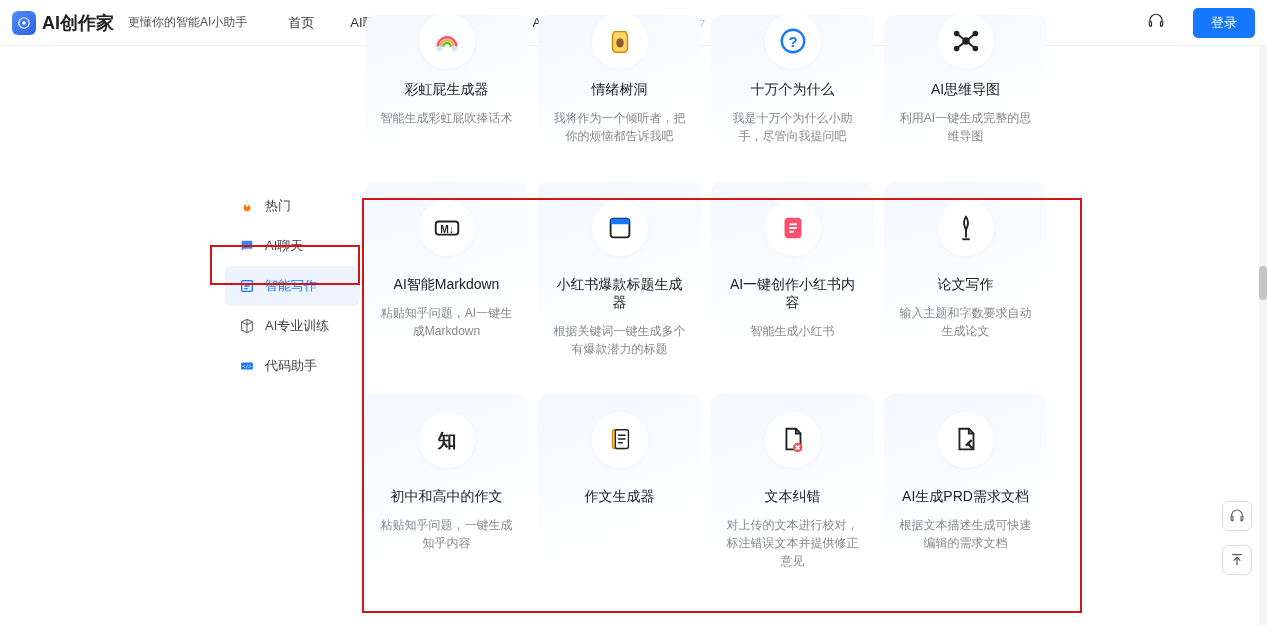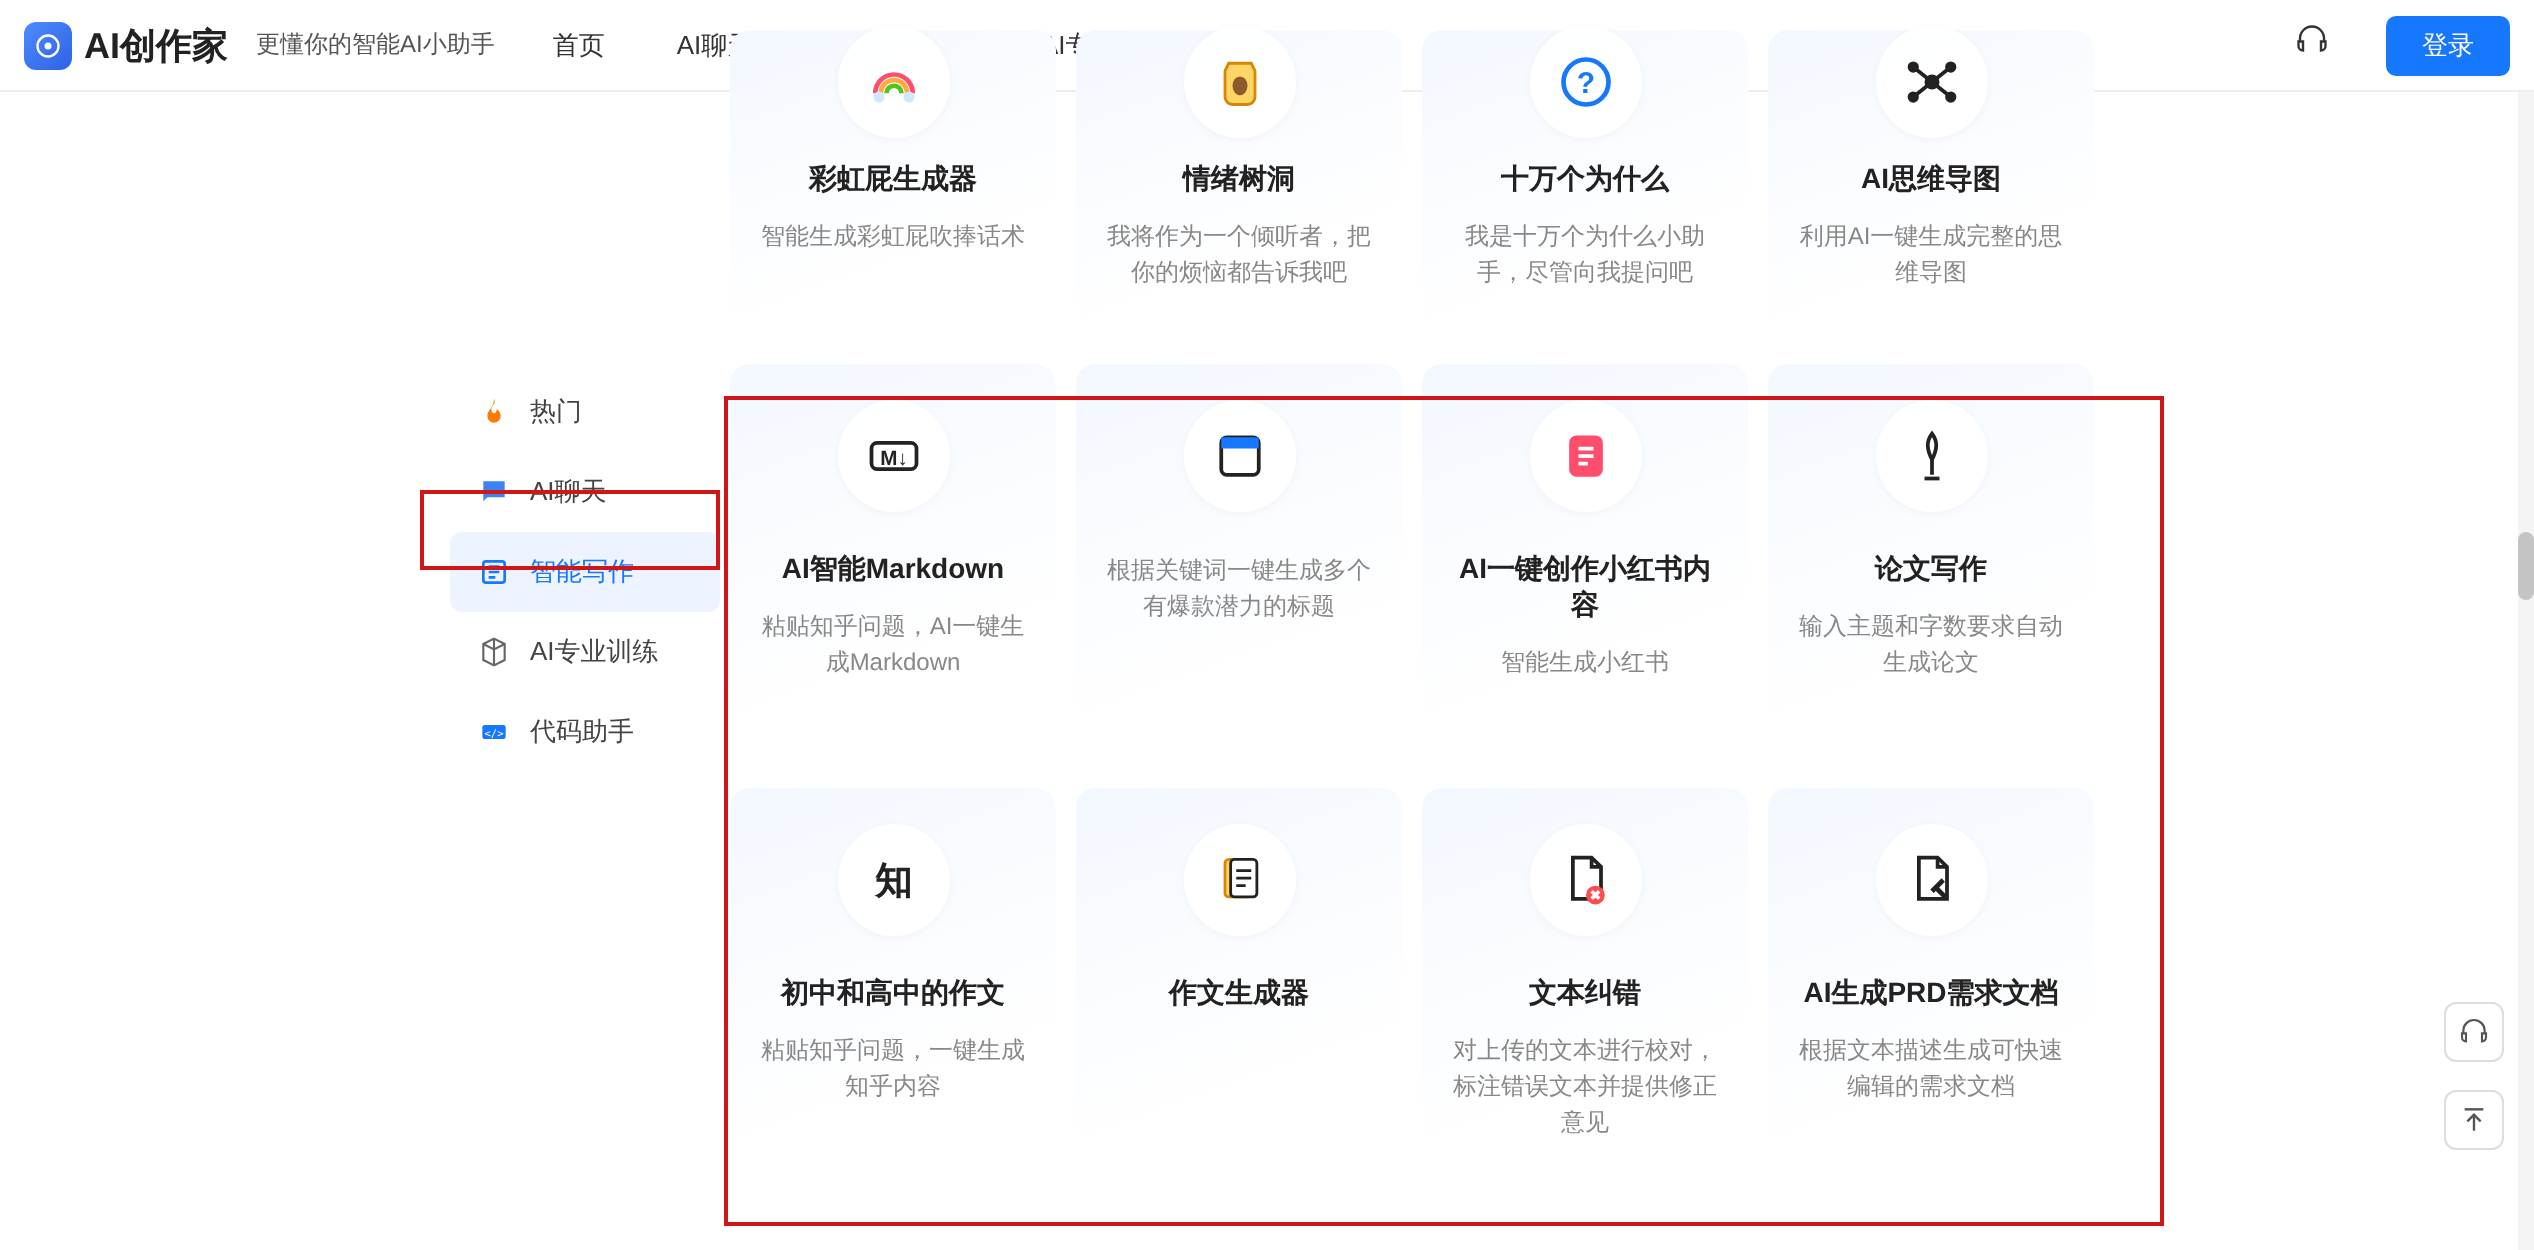--- a/index.html
+++ b/index.html
@@ -1,38 +1,38 @@
 <!DOCTYPE html>
 <html><head>
   <meta charset="utf-8">
   <style>
     * { margin: 0; padding: 0; box-sizing: border-box; }
     body { font-family: -apple-system, BlinkMacSystemFont, "Segoe UI", "Microsoft YaHei", sans-serif; background: #fff; width: 1267px; height: 625px; overflow: hidden; }
     .topbar { display: flex; align-items: center; height: 46px; padding: 0 12px; border-bottom: 1px solid #eee; }
     .logo { display: flex; align-items: center; gap: 6px; margin-right: 14px; }
     .logo-icon { width: 24px; height: 24px; border-radius: 6px; background: linear-gradient(135deg,#4f8bff,#2d62e5); display:flex; align-items:center; justify-content:center; }
     .logo-text { font-weight: 700; font-size: 18px; color: #222; }
-    .tagline { font-size: 12px; color: #555; margin-right: 29px; }
+    .tagline { font-size: 12px; color: #555; margin-right: 41px; }
     .nav { display: flex; align-items: center; gap: 36px; flex: 1; }
     .nav-item { font-size: 13px; color: #333; cursor: pointer; display: flex; align-items: center; gap: 3px; }
     .nav-caret { font-size: 9px; color: #888; }
     .right-actions { display: flex; align-items: center; gap: 28px; }
     .headset { width: 18px; height: 18px; }
     .login-btn { background: #1677ff; color: #fff; border: none; border-radius: 5px; padding: 6px 18px; font-size: 13px; cursor: pointer; }
     .sidebar { margin-left: 225px; width: 135px; margin-top: 140px; display:flex; flex-direction:column; gap:0; }
     .sidebar-item { display:flex; align-items:center; gap:10px; padding:11px 14px; font-size:13px; color:#444; cursor:pointer; border-radius:6px; }
     .sidebar-item.active { background:#eef4ff; color:#1677ff; }
     .sb-icon { width:16px; height:16px; display:flex; align-items:center; justify-content:center; }
     .highlight-box { border:2px solid #d01616; position:absolute; left:210px; top:245px; width:150px; height:40px; pointer-events:none; }
     .content { position:absolute; left:365px; top:15px; width:695px; }
     .cards-grid { display:grid; grid-template-columns: repeat(4, 163px); gap:10px; }
     .card { background: linear-gradient(160deg,#f3f7ff 0%, #f8fbff 30%, #ffffff 70%); border-radius:10px; padding:18px 12px 14px; height:200px; display:flex; flex-direction:column; align-items:center; text-align:center; }
     .card-icon-wrap { width:56px; height:56px; border-radius:50%; background:rgba(255,255,255,0.9); display:flex; align-items:center; justify-content:center; box-shadow: 0 1px 4px rgba(0,0,0,0.04); margin-bottom:20px; }
     .card-icon-wrap svg, .card-icon-wrap .emoji { width:30px; height:30px; font-size:26px; }
-    .card-title { font-size:14px; font-weight:700; color:#222; margin-bottom:10px; }
+    .card-title { font-size:14px; font-weight:400; color:#222; margin-bottom:10px; }
     .card-desc { font-size:12px; color:#888; line-height:1.5; }
     .row1 { display:grid; grid-template-columns: repeat(4, 163px); gap:10px; }
     .row1 .card { height:155px; padding-top:0; }
     .row1 .card .card-icon-wrap { margin-top:-2px; margin-bottom:12px; }
     .big-red { position:absolute; left:362px; top:198px; width:720px; height:415px; border:2px solid #d01616; pointer-events:none; }
     .float-right { position:absolute; right:15px; bottom:50px; display:flex; flex-direction:column; gap:14px; }
     .float-btn { width:30px; height:30px; border-radius:6px; border:1px solid #ddd; background:#fff; display:flex; align-items:center; justify-content:center; cursor:pointer; }
     .scrollbar-track { position:absolute; right:0; top:46px; width:8px; height:calc(100% - 46px); background:#f4f4f4; }
     .scrollbar-thumb { position:absolute; right:0; top:266px; width:8px; height:34px; background:#c4c4c4; border-radius:4px; }
   </style>
@@ -208,20 +208,21 @@
         <div class="card-title">AI智能Markdown</div>
         <div class="card-desc">粘贴知乎问题，AI一键生成Markdown</div>
       </div>
       <div class="card">
         <div class="card-icon-wrap">
           <svg viewBox="0 0 32 32">
             <rect x="6" y="6" width="20" height="20" rx="3" fill="none" stroke="#222" stroke-width="2"></rect>
             <rect x="6" y="6" width="20" height="6" fill="#1677ff"></rect>
           </svg>
         </div>
+        <div class="card-title">小红书爆款标题生成器</div>
         <div class="card-desc">根据关键词一键生成多个有爆款潜力的标题</div>
       </div>
       <div class="card">
         <div class="card-icon-wrap">
           <svg viewBox="0 0 32 32">
             <rect x="7" y="5" width="18" height="22" rx="4" fill="#ff4d6d"></rect>
             <path d="M12 12h8M12 16h8M12 20h5" stroke="#fff" stroke-width="2"></path>
           </svg>
         </div>
         <div class="card-title">AI一键创作小红书内容</div>

